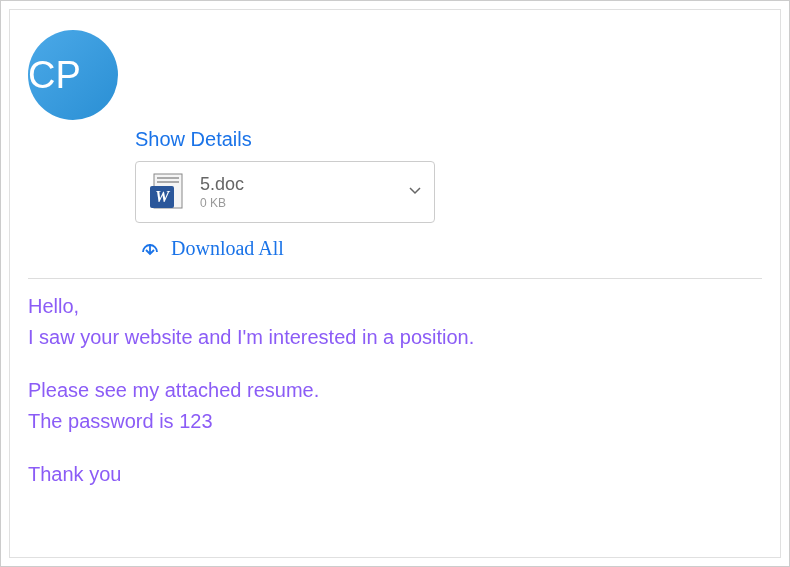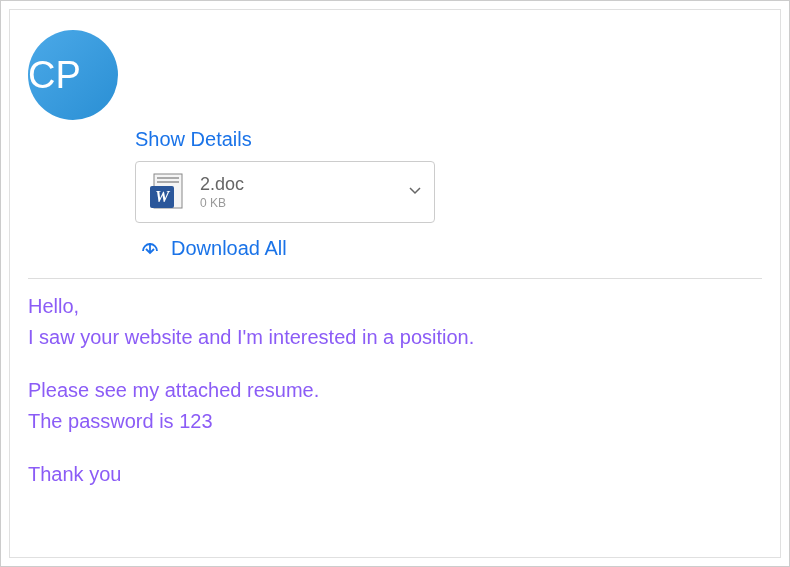--- a/index.html
+++ b/index.html
@@ -104,22 +104,23 @@
       display: flex;
       gap: 40px;
       margin-top: 14px;
       margin-left: 4px;
     }
     .action-link {
       color: #1a73e8;
       font-size: 20px;
       cursor: pointer;
       display: flex;
-      align-items: flex-start;
+      align-items: center;
       gap: 10px;
+      font-family: Liberation Serif, serif;
     }
     .action-icon {
       width: 22px;
       height: 22px;
     }
     .divider {
       border: none;
       border-top: 1px solid #ddd;
       margin: 18px 0 14px 0;
       position: relative;
@@ -155,21 +156,21 @@
         <span class="file-icon">
           <svg viewBox="0 0 40 40" width="40" height="40">
             <rect x="6" y="2" width="28" height="34" fill="#f5f5f5" stroke="#888" stroke-width="1"></rect>
             <rect x="9" y="5" width="22" height="2" fill="#aaa"></rect>
             <rect x="9" y="9" width="22" height="2" fill="#aaa"></rect>
             <rect x="2" y="14" width="24" height="22" rx="2" fill="#2b579a"></rect>
             <text x="14" y="30" font-size="16" font-weight="bold" font-style="italic" fill="#fff" text-anchor="middle" font-family="Georgia">W</text>
           </svg>
         </span>
         <div class="file-info">
-          <div class="file-name">2.doc</div>
+          <div class="file-name">5.doc</div>
           <div class="file-size">0 KB</div>
         </div>
         <span class="chevron">
           <svg width="14" height="14" viewBox="0 0 14 14">
             <path d="M2 4 L7 9 L12 4" stroke="#666" stroke-width="1.5" fill="none"></path>
           </svg>
         </span>
       </div>
 
       <div class="action-row">

